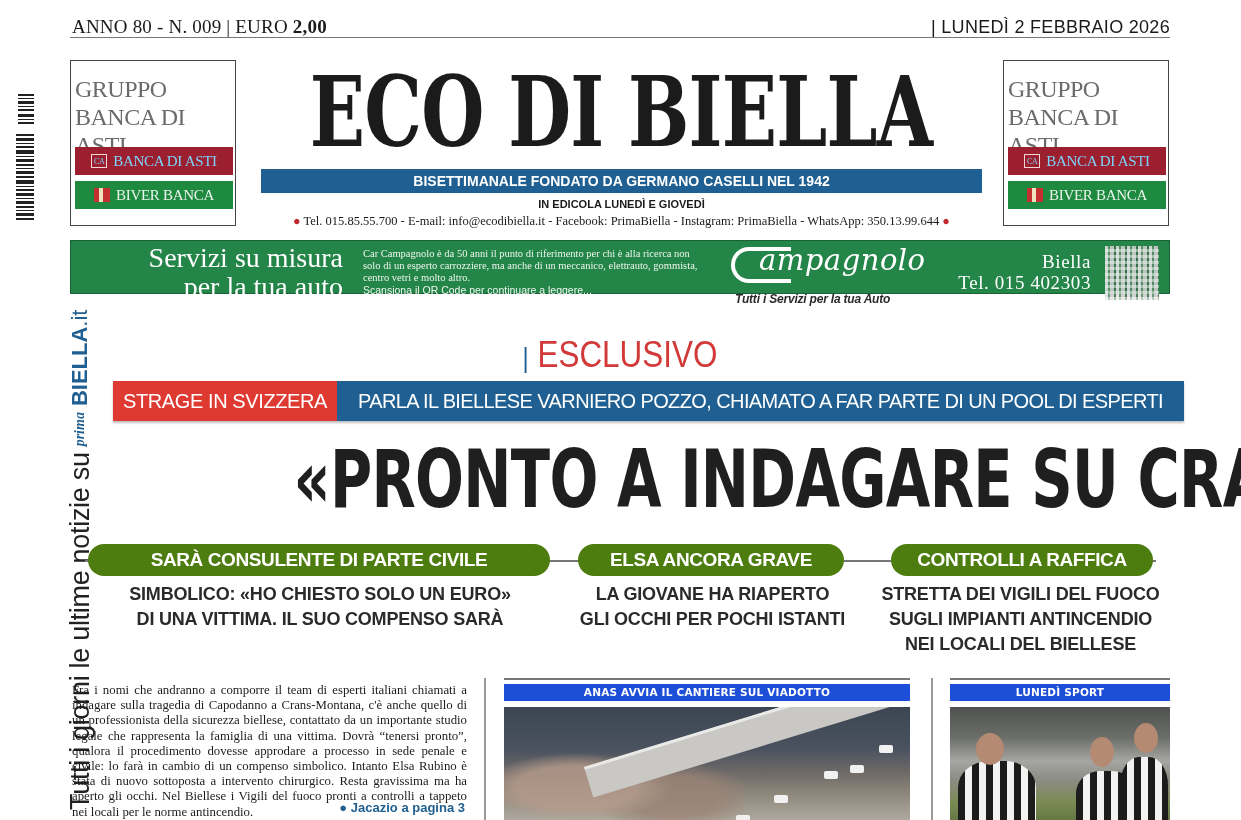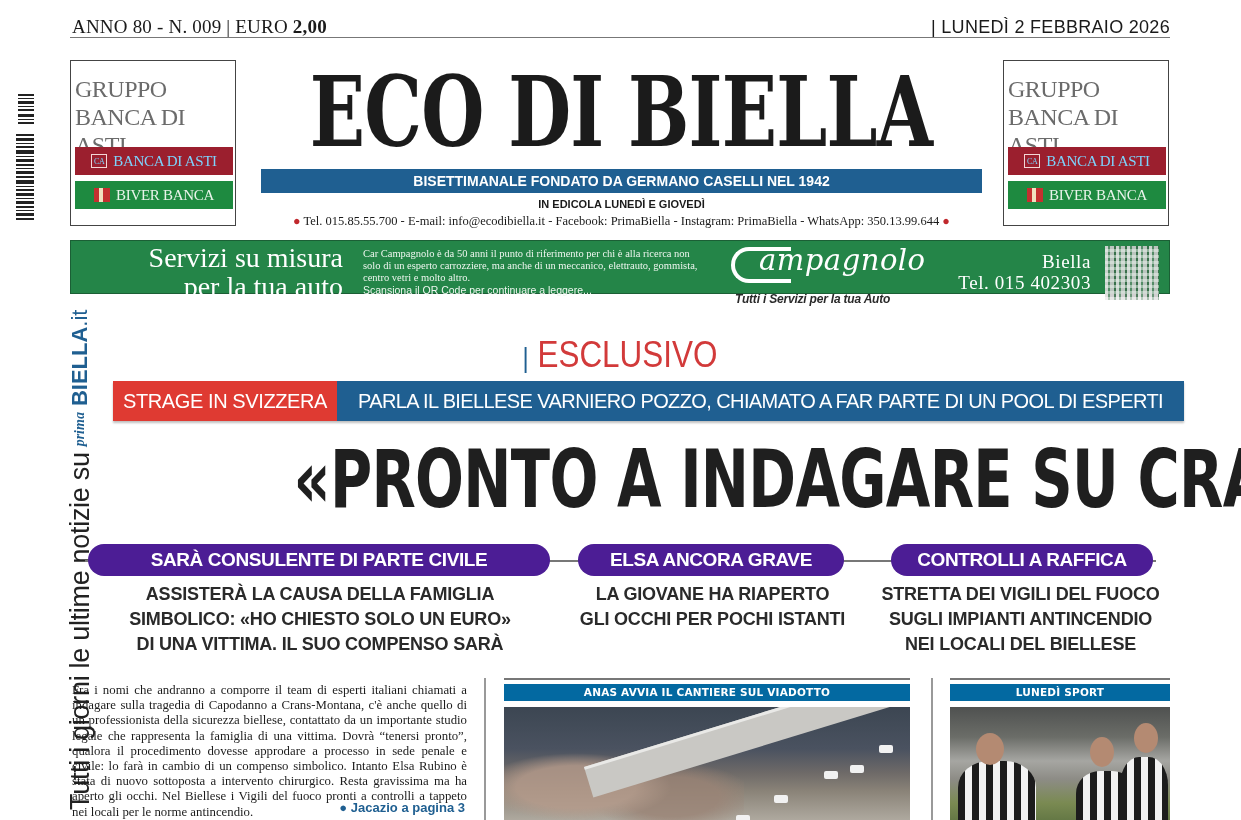--- a/index.html
+++ b/index.html
@@ -54,31 +54,31 @@
   .esclusivo .bar { color: #1f5f91; font-size: 28px; }
 
   .kicker { position: absolute; left: 85px; top: 381px; width: 1071px; height: 40px; display: flex; font-family: "Liberation Sans", sans-serif; font-size: 20px; color: #fff; box-shadow: 0 2px 2px rgba(0,0,0,0.25); margin-left: 28px; }
   .kicker .red { background: #df3a32; width: 224px; display: flex; align-items: center; justify-content: center; letter-spacing: -0.4px; }
   .kicker .blue { background: #1f5f91; flex: 1; display: flex; align-items: center; justify-content: center; letter-spacing: -0.6px; }
 
   .headline { position: absolute; left: 80px; top: 430px; width: 1085px; height: 100px; text-align: center; font-family: "DejaVu Sans", sans-serif; font-weight: bold; font-size: 80px; line-height: 100px; color: #1f1f1f; letter-spacing: -1px; }
   .headline span { display: inline-block; transform: scaleX(0.72); transform-origin: center; white-space: nowrap; }
 
   .rule-line { position: absolute; left: 85px; top: 560px; width: 1071px; height: 2px; background: #777; }
-  .pill { position: absolute; top: 544px; height: 32px; background: #4c1d95; color: #fff; border-radius: 16px; font-family: "Liberation Sans", sans-serif; font-weight: bold; font-size: 19px; display: flex; align-items: center; justify-content: center; letter-spacing: -0.4px; }
+  .pill { position: absolute; top: 544px; height: 32px; background: #4d7c0f; color: #fff; border-radius: 16px; font-family: "Liberation Sans", sans-serif; font-weight: bold; font-size: 19px; display: flex; align-items: center; justify-content: center; letter-spacing: -0.4px; }
   .sub { position: absolute; top: 582px; text-align: center; font-family: "Liberation Sans", sans-serif; font-weight: bold; font-size: 18px; line-height: 25px; color: #2a2a2a; letter-spacing: -0.2px; }
 
   .story { position: absolute; left: 72px; top: 683px; width: 395px; font-size: 12.8px; line-height: 15.2px; text-align: justify; color: #1c1c1c; }
   .story-more { position: absolute; left: 72px; top: 800px; width: 393px; text-align: right; font-family: "Liberation Sans", sans-serif; font-weight: bold; font-size: 13px; color: #1f5f91; }
 
   .vsep { position: absolute; top: 678px; width: 1.5px; height: 142px; background: #999; }
 
   .box { position: absolute; top: 678px; }
   .box .topline { height: 2px; background: #777; }
-  .box .label { margin-top: 4px; height: 17px; background: #0369a1; color: #fff; font-family: "DejaVu Sans", sans-serif; font-weight: bold; font-size: 10.5px; text-align: center; line-height: 17px; letter-spacing: 0.2px; }
+  .box .label { margin-top: 4px; height: 17px; background: #1d4ed8; color: #fff; font-family: "DejaVu Sans", sans-serif; font-weight: bold; font-size: 10.5px; text-align: center; line-height: 17px; letter-spacing: 0.2px; }
   .box .photo { margin-top: 6px; height: 120px; position: relative; overflow: hidden; }
 
   .photo.viaduct { background: linear-gradient(180deg, #3c4652 0%, #4a5260 35%, #6e6a68 55%, #8a8378 70%, #b7b2a8 100%); }
   .photo.viaduct .trees { position: absolute; left: 0; top: 20px; width: 240px; height: 100px; background: radial-gradient(ellipse at 30% 60%, #b79c8c 0 25%, transparent 40%), radial-gradient(ellipse at 70% 70%, #9b8476 0 20%, transparent 35%); opacity: 0.8; }
   .photo.viaduct .road { position: absolute; left: 80px; top: 60px; width: 420px; height: 32px; background: #c9c8c4; transform: rotate(-17deg); transform-origin: left top; border-top: 3px solid #e9e9e7; }
   .photo.viaduct .car { position: absolute; width: 14px; height: 8px; background: #f1f1f1; border-radius: 2px; }
 
   .photo.sport { background: linear-gradient(180deg, #4f5150 0%, #6b6d68 25%, #a6a6a2 45%, #8d8c86 60%, #7a8a52 80%, #5c7140 100%); }
   .photo.sport .player { position: absolute; bottom: 0; border-radius: 40% 40% 0 0; background: repeating-linear-gradient(90deg, #1c1c1c 0 7px, #f2f2f2 7px 14px); }
   .photo.sport .head { position: absolute; border-radius: 50%; background: #b48a72; }
@@ -219,21 +219,20 @@
   <span>«PRONTO A INDAGARE SU CRANS»</span>
 </div>
 
 <div class="rule-line"></div>
 
 <div class="pill" style="left:88px; width:462px;">SARÀ CONSULENTE DI PARTE CIVILE</div>
 <div class="pill" style="left:578px; width:266px;">ELSA ANCORA GRAVE</div>
 <div class="pill" style="left:891px; width:262px;">CONTROLLI A RAFFICA</div>
 
 <div class="sub" style="left:100px; width:440px;">
-  <div>ASSISTERÀ LA CAUSA DELLA FAMIGLIA</div>
   <div>SIMBOLICO: «HO CHIESTO SOLO UN EURO»</div>
   <div>DI UNA VITTIMA. IL SUO COMPENSO SARÀ</div>
 </div>
 <div class="sub" style="left:560px; width:305px;">
   <div>LA GIOVANE HA RIAPERTO</div>
   <div>GLI OCCHI PER POCHI ISTANTI</div>
 </div>
 <div class="sub" style="left:868px; width:305px;">
   <div>STRETTA DEI VIGILI DEL FUOCO</div>
   <div>SUGLI IMPIANTI ANTINCENDIO</div>

